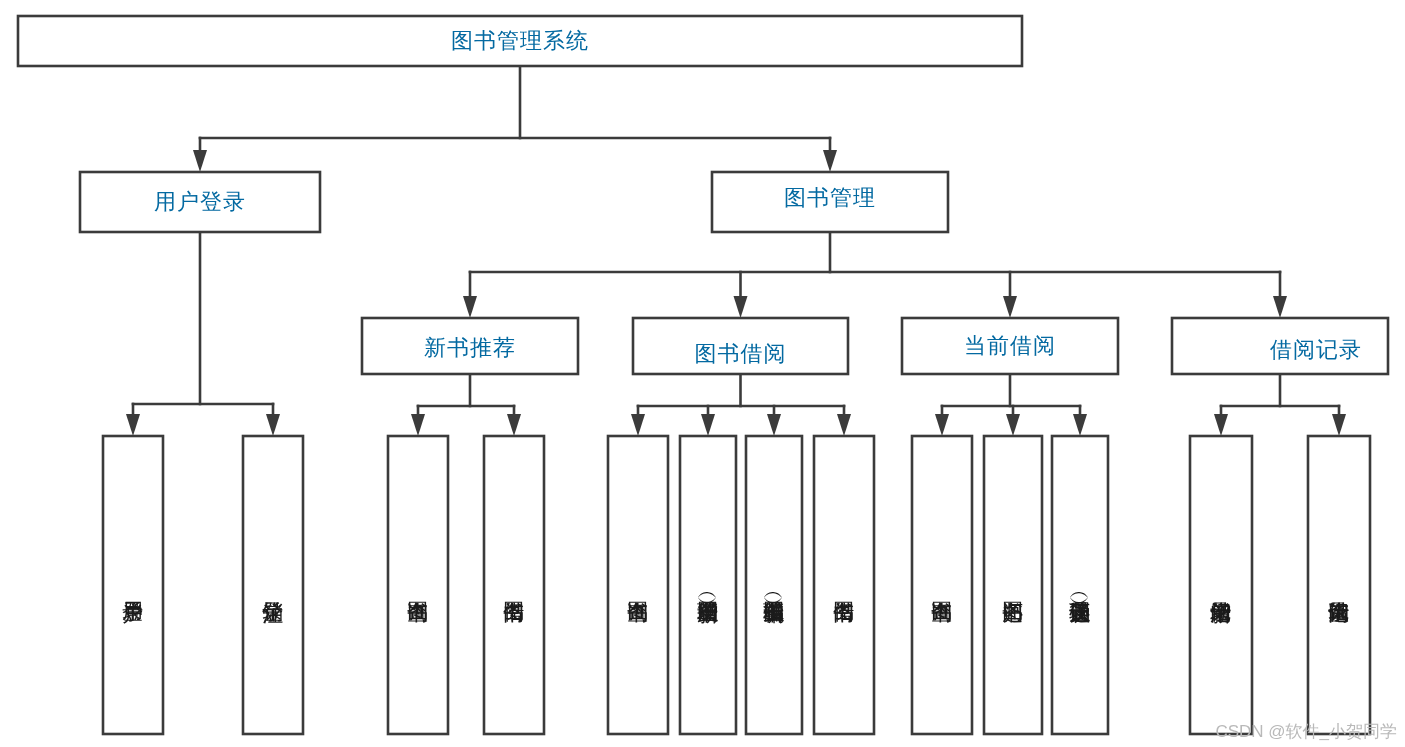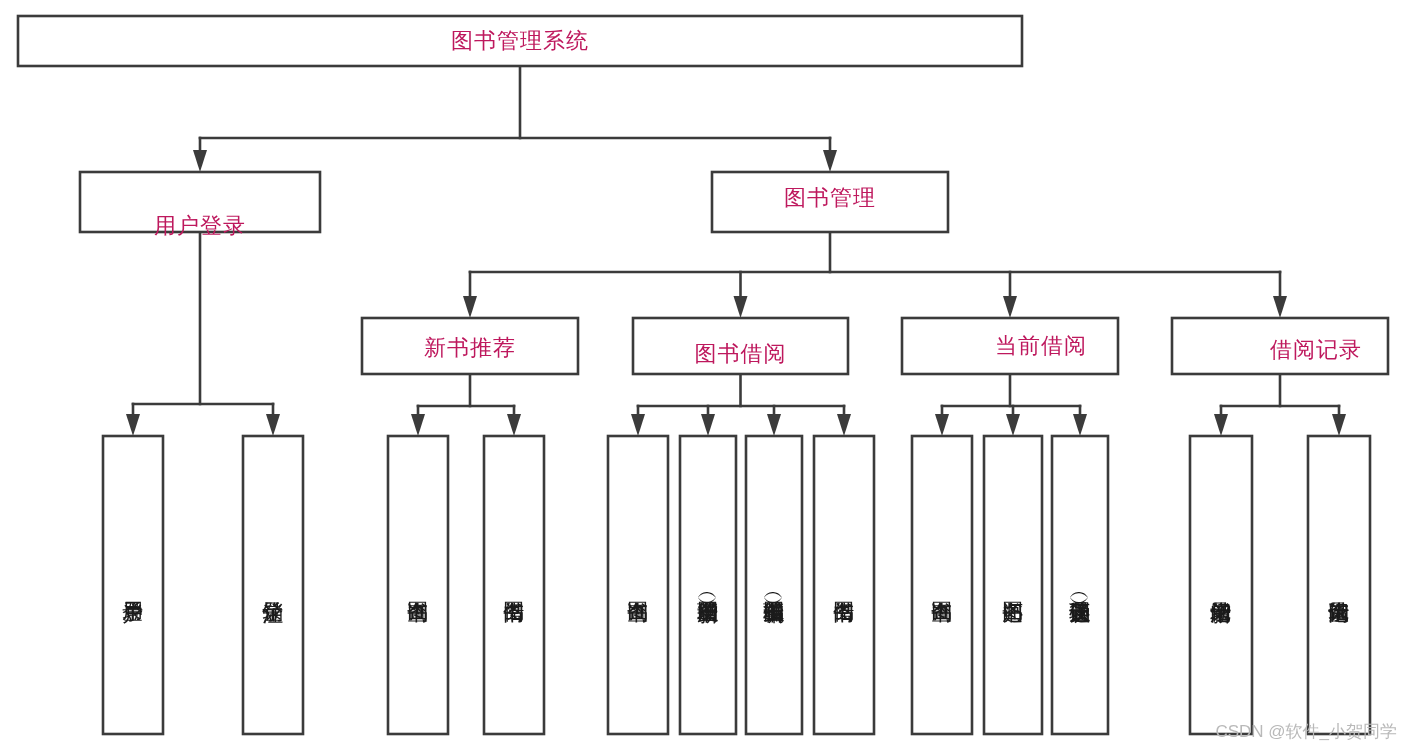--- a/index.html
+++ b/index.html
@@ -39,21 +39,21 @@
     color:#1b1b1b;
     letter-spacing:0px;
     white-space:nowrap;
   }
   .hlabel-wrap{
     position:absolute;
     display:flex;align-items:center;justify-content:center;
     pointer-events:none;
   }
   .hlabel-wrap span{
-    font-size:22px;color:#be185d;white-space:nowrap;letter-spacing:1px;
+    font-size:22px;color:#0369a1;white-space:nowrap;letter-spacing:1px;
   }
 </style>
 </head>
 <body>
 
 <div id="diagram-root">
 
   <svg class="diagram-canvas" viewBox="0 0 1405 747" xmlns="http://www.w3.org/2000/svg">
     <defs></defs>
     <g id="connectors-layer">
@@ -131,33 +131,33 @@
         <rect x="1052" y="436" width="56" height="298" class="node-box"></rect>
         <rect x="1190" y="436" width="62" height="298" class="node-box"></rect>
         <rect x="1308" y="436" width="62" height="298" class="node-box"></rect>
       </g>
   </svg>
 
   <div id="labels-layer">
       <div class="hlabel-wrap" style="left: 18px; top: 16px; width: 1004px; height: 50px;">
         <span>图书管理系统</span>
       </div>
-      <div class="hlabel-wrap" style="left: 80px; top: 172px; width: 240px; height: 60px; margin-top: 24px;">
+      <div class="hlabel-wrap" style="left: 80px; top: 172px; width: 240px; height: 60px;">
         <span>用户登录</span>
       </div>
       <div class="hlabel-wrap" style="left: 712px; top: 172px; width: 236px; height: 52px;">
         <span>图书管理</span>
       </div>
       <div class="hlabel-wrap" style="left: 362px; top: 318px; width: 216px; height: 59px;">
         <span>新书推荐</span>
       </div>
       <div class="hlabel-wrap" style="left: 633px; top: 318px; width: 215px; height: 56px; margin-top: 8px;">
         <span>图书借阅</span>
       </div>
-      <div class="hlabel-wrap" style="left: 902px; top: 318px; width: 216px; height: 56px; padding-left: 31px;">
+      <div class="hlabel-wrap" style="left: 902px; top: 318px; width: 216px; height: 56px;">
         <span>当前借阅</span>
       </div>
       <div class="hlabel-wrap" style="left: 1172px; top: 318px; width: 216px; height: 64px; margin-left: 36px;">
         <span>借阅记录</span>
       </div>
       <div class="vlabel-wrap" style="left: 103px; top: 440px; width: 60px; height: 290px;">
         <span>用户登录</span>
       </div>
       <div class="vlabel-wrap" style="left: 243px; top: 440px; width: 60px; height: 290px;">
         <span>注销登录</span>

